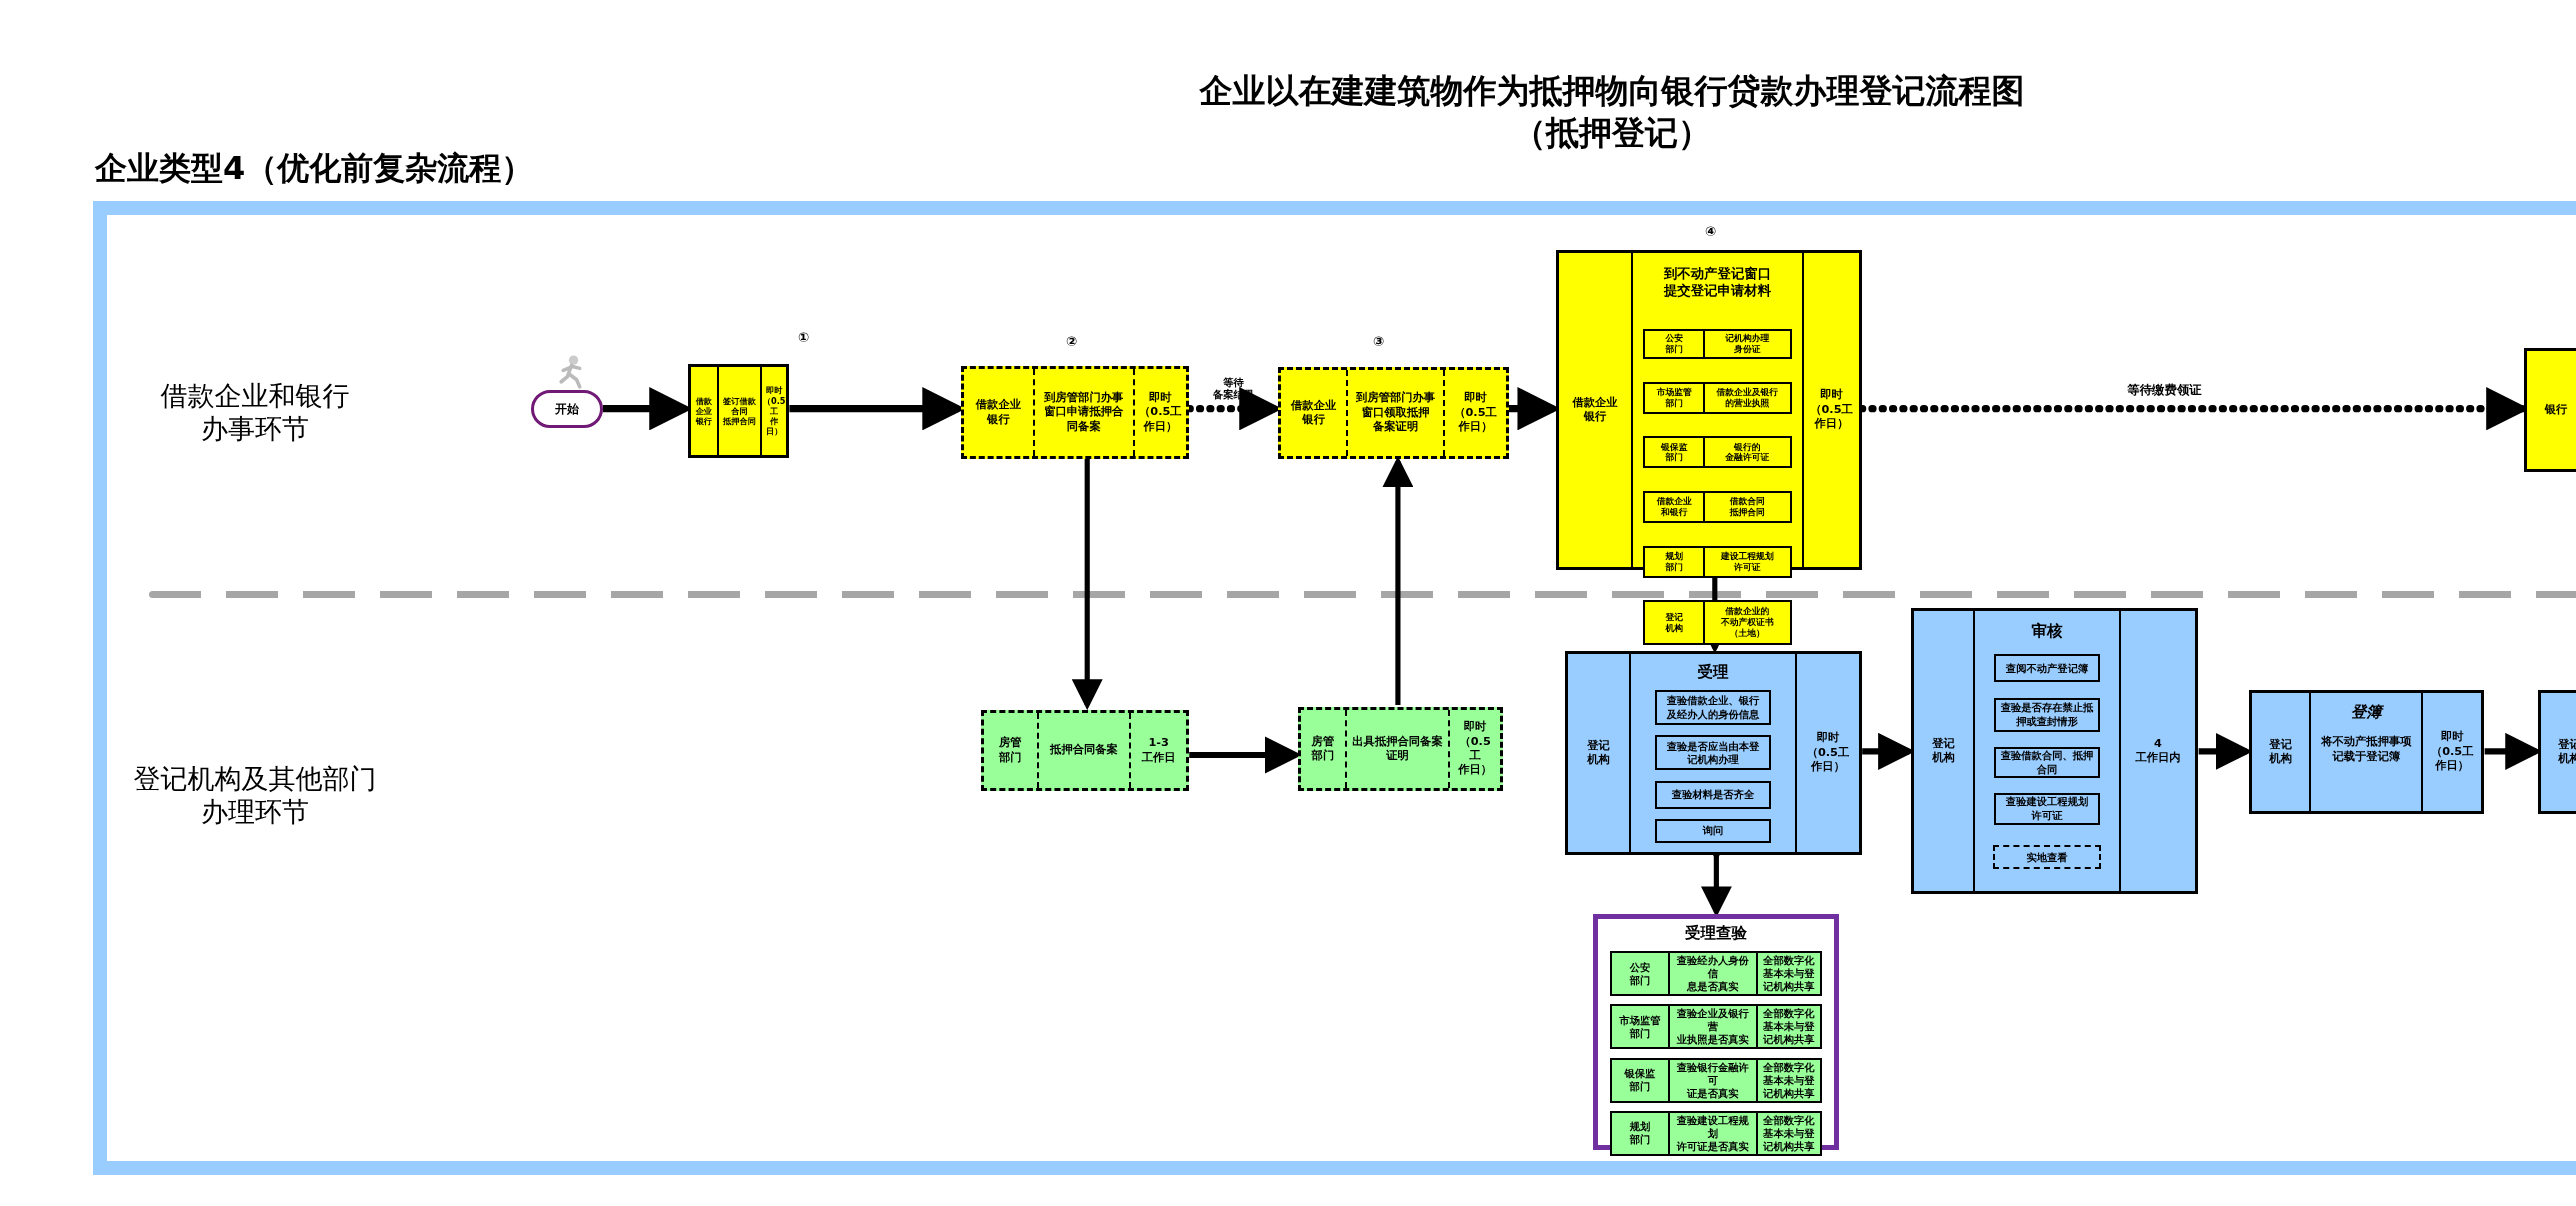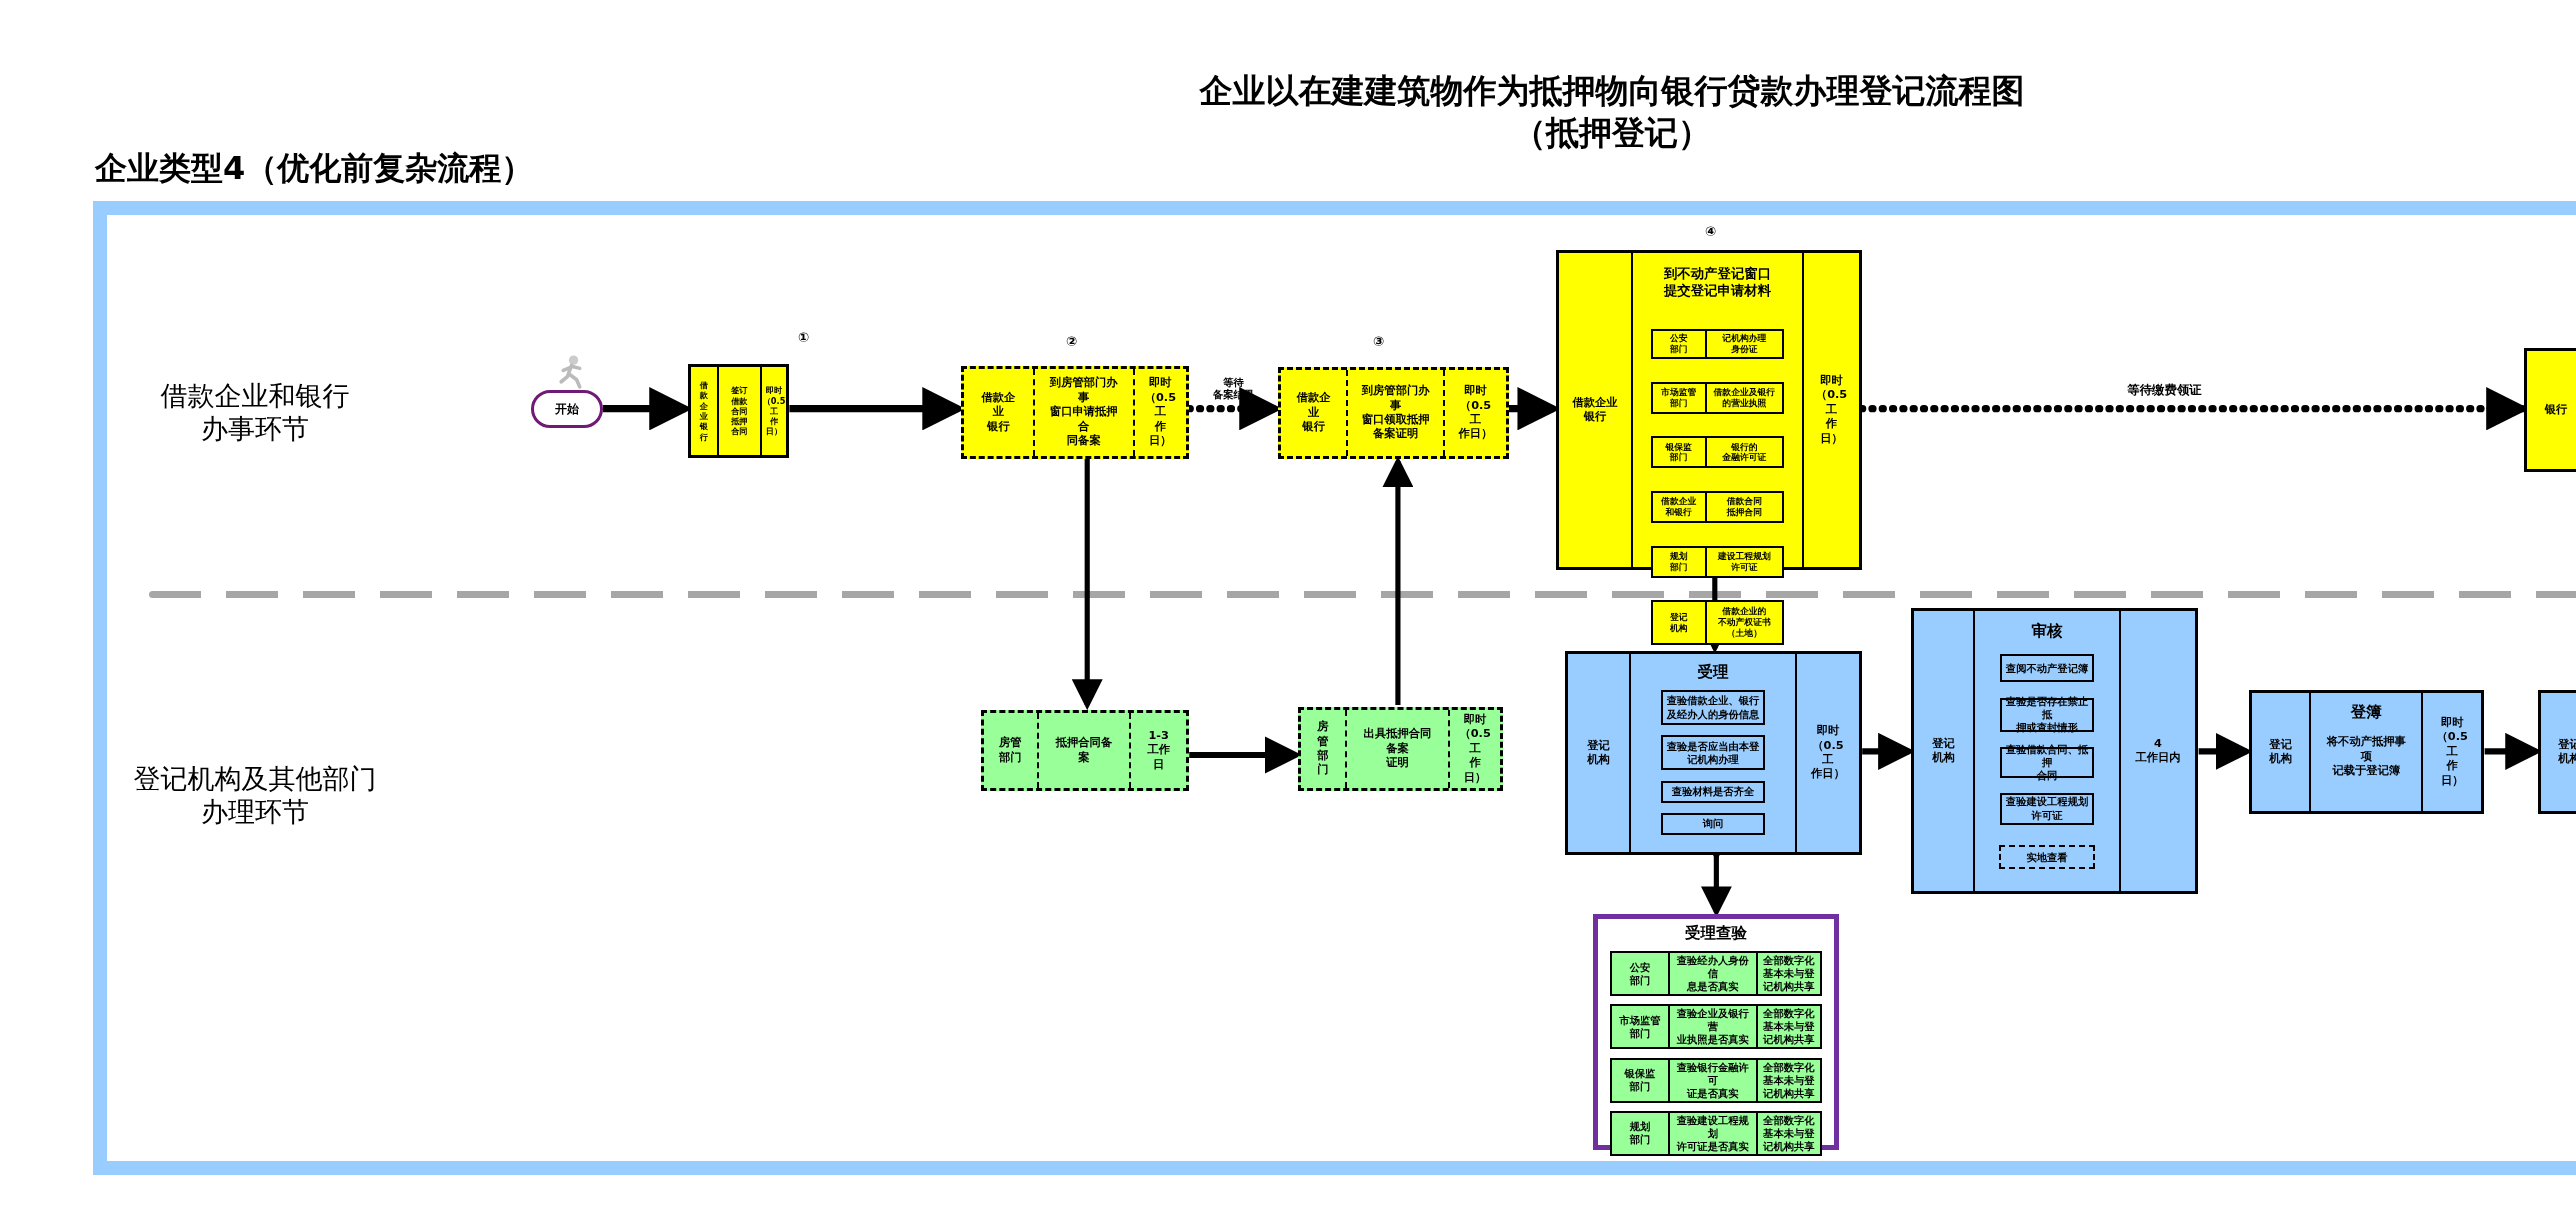--- a/index.html
+++ b/index.html
@@ -14,21 +14,21 @@
   .divider { left:149px; top:591px; width:3071px; height:7.2px;
              background: repeating-linear-gradient(90deg,#a6a6a6 0 52px,transparent 52px 77px); border-radius:3.6px; }
   .pill { border:3px solid #701a75; border-radius:20.6px; background:#fff; display:flex; align-items:center;
           justify-content:center; font-weight:bold; font-size:12px; box-sizing:border-box; }
   .box { display:flex; box-sizing:border-box; border:3.1px solid #000; }
   .box.dashed { border-style:dashed; }
   .yellow { background:#ffff00; }
   .blue { background:#99ccff; }
   .green { background:#99ff99; }
   .col { display:flex; flex-direction:column; align-items:center; justify-content:center; text-align:center;
-         font-weight:bold; font-size:11.3px; line-height:14.4px; box-sizing:border-box; padding:12px; white-space:pre-line; }
+         font-weight:bold; font-size:11.3px; line-height:14.4px; box-sizing:border-box; padding:4px; white-space:pre-line; }
   .col + .col { border-left:2.6px solid #000; }
   .box.dashed .col + .col { border-left:2.6px dashed #000; }
   .stepnum { font-size:13.4px; font-weight:bold; text-align:center; width:31px; }
   .heading { font-weight:bold; font-size:15.5px; margin-bottom:11.3px; }
   .subitem { border:2.1px solid #000; box-sizing:border-box; display:flex; align-items:center; justify-content:center;
              text-align:center; font-weight:bold; font-size:10.3px; line-height:13.4px; white-space:pre-line; margin:5.2px 0; padding:2.1px; }
   .subitem.dashed { border-style:dashed; }
   .matrow { display:flex; border:2.6px solid #000; margin:4.1px 0; box-sizing:border-box; }
   .matrow .c { display:flex; align-items:center; justify-content:center; text-align:center; font-weight:bold;
                font-size:10.3px; line-height:13px; white-space:pre-line; padding:2.1px; box-sizing:border-box; }
@@ -289,21 +289,21 @@
     <div class="subitem dashed" style="width:80%;height:24px;margin-top:15.5px;">实地查看</div>
   </div>
   <div class="col" style="width:27%;">4
 工作日内</div>
 </div>
 
 <div class="abs box blue" style="left:2249px;top:690px;width:235px;height:124px;">
   <div class="col" style="width:25%;">登记
 机构</div>
   <div class="col" style="width:49%;justify-content:flex-start;padding-top:12.4px;">
-    <div class="heading" style="margin-bottom:15.5px;">登簿</div>
+    <div class="heading" style="margin-bottom:15.5px;font-style:italic;">登簿</div>
     <div style="white-space:pre-line;">将不动产抵押事项
 记载于登记簿</div>
   </div>
   <div class="col" style="width:26%;">即时
 （0.5工
 作日）</div>
 </div>
 
 <div class="abs box blue" style="left:2538px;top:690px;width:234px;height:124px;">
   <div class="col" style="width:25%;">登记

